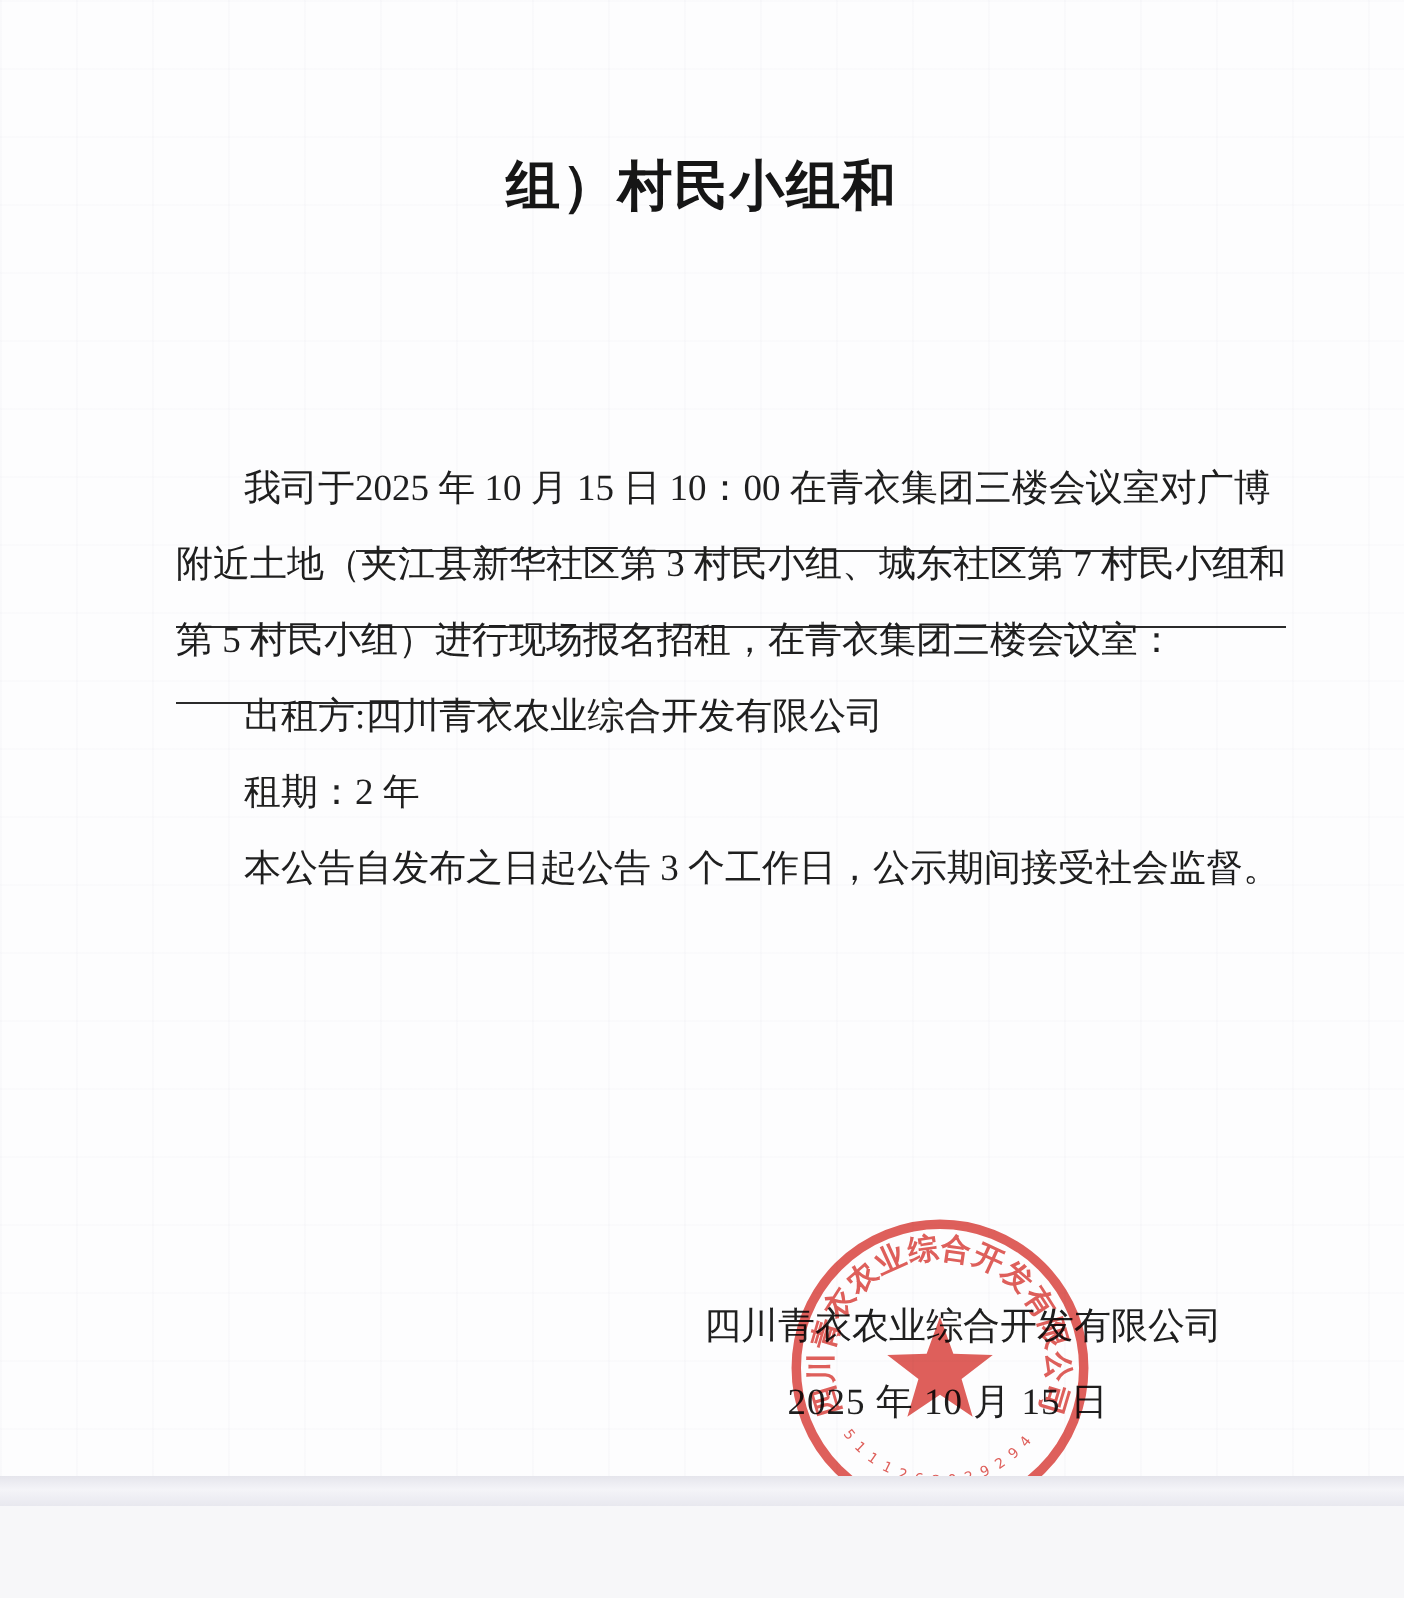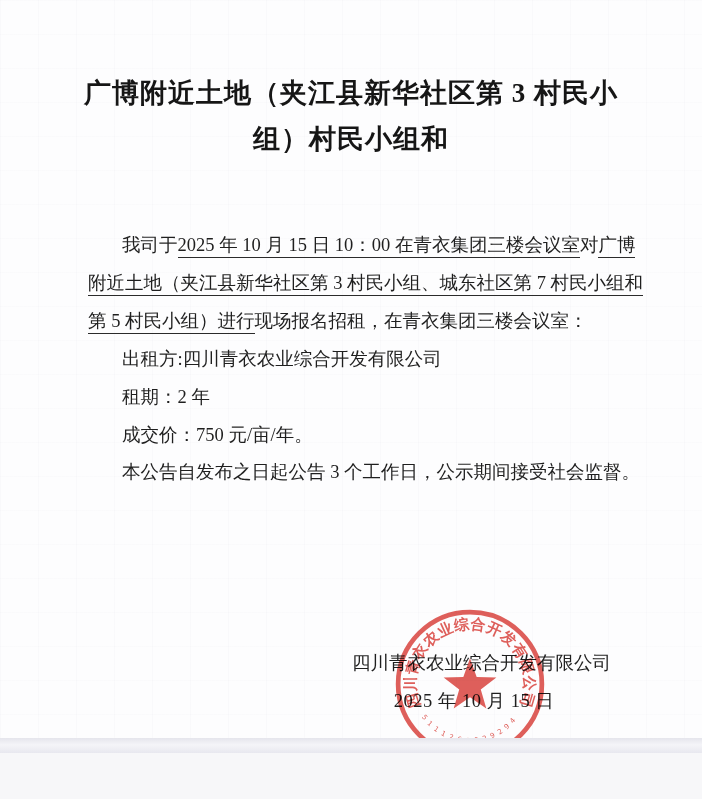--- a/index.html
+++ b/index.html
@@ -42,21 +42,21 @@
     top: 227px; left: 88px;
     width: 540px;
     font-size: 18.5px;
     line-height: 37.9px;
     color: #1f1f1f;
   }
   .doc-line { white-space: nowrap; }
   .doc-line.indent { text-indent: 34px; }
   .u {
     border-bottom: 1.4px solid #2b2b2b;
-    padding-bottom: 2px;
+    padding-bottom: 20px;
   }
 
   .sig-company, .sig-date {
     position: absolute;
     left: 352px;
     width: 244px;
     text-align: center;
     font-size: 18.5px;
     color: #1f1f1f;
     white-space: nowrap;
@@ -95,31 +95,29 @@
     width: 702px; height: 46px;
     background: #f7f7f9;
   }
 </style>
 </head>
 <body>
 
 <div class="page">
 
   <div class="doc-title">
-    <div>广博附近土地（夹江县新华社区第 3 村民小</div>
     <div>组）村民小组和</div>
   </div>
 
   <div class="doc-body">
     <div class="doc-line indent"><span>我司于</span><span class="u">2025 年 10 月 15 日 10：00 在青衣集团三楼会议室</span><span>对</span><span class="u">广博</span></div>
     <div class="doc-line"><span class="u">附近土地（夹江县新华社区第 3 村民小组、城东社区第 7 村民小组和</span></div>
     <div class="doc-line"><span class="u">第 5 村民小组）进行</span><span>现场报名招租，在青衣集团三楼会议室：</span></div>
     <div class="doc-line indent">出租方:四川青衣农业综合开发有限公司</div>
     <div class="doc-line indent">租期：2 年</div>
-    <div class="doc-line indent">成交价：750 元/亩/年。</div>
     <div class="doc-line indent">本公告自发布之日起公告 3 个工作日，公示期间接受社会监督。</div>
   </div>
 
   <div class="sig-company">四川青衣农业综合开发有限公司</div>
   <div class="sig-date">2025 年 10 月 15 日</div>
 
   <svg class="seal" viewBox="0 0 150 150" aria-hidden="true">
     <circle cx="75" cy="75" r="70" fill="none" stroke-width="4.6" stroke="#dc4a44"></circle>
     <path id="sealArcTop" d="M 25.6,93.7 A 53,53 0 1 1 124.4,93.7" fill="none"></path>
     <text class="seal-arc-text" text-anchor="middle" fill="#dc4a44">

